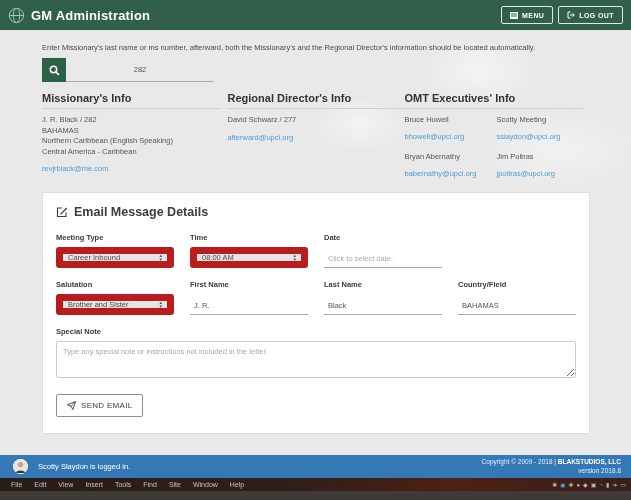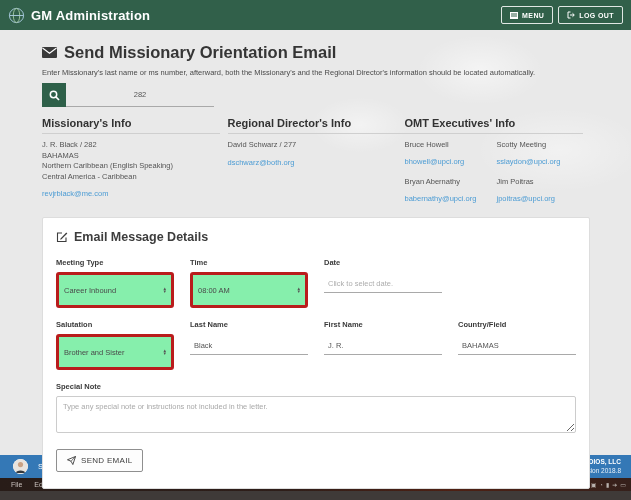--- a/index.html
+++ b/index.html
@@ -45,21 +45,21 @@
   .omt-grid { display:grid; grid-template-columns:92px 92px; row-gap:9px; }
   .contact .info-line { line-height:10px; }
 
   
   .card { background:#fff; border:1px solid #ddd; border-radius:2px; margin:0 0 0 0; padding:12px 13px 16px 13px; }
   .card-title-row { display:flex; align-items:center; gap:6px; margin-bottom:14px; }
   .card-title { font-size:12.5px; font-weight:bold; color:#3d3d3d; }
 
   .form-grid { display:grid; grid-template-columns:1fr 1fr 1fr 1fr; column-gap:16px; row-gap:12px; margin-bottom:12px; }
   .field-label { font-size:7.5px; font-weight:bold; color:#3a3a3a; display:block; margin-bottom:5px; }
-  .select { height:36px; background:#86efac; border:3px solid #b91c1c; border-radius:3px;
+  .select { height:21px; background:#e5e5e5; border:7px solid #b91c1c; border-radius:3px;
             display:flex; align-items:center; justify-content:space-between; padding:0 5px;
             font-size:7.5px; color:#4a4a4a; cursor:pointer; }
   .stepper { display:flex; flex-direction:column; align-items:center; font-size:5px; line-height:3.5px; color:#555; }
   .uline-input { width:100%; border:none; border-bottom:1px solid #a9a9a9; background:transparent;
                  font-size:7.5px; color:#555; padding:5px 4px 4px 4px; outline:none; font-family:inherit; }
   .uline-input::placeholder { color:#adadad; }
 
   .note-wrap { margin-bottom:12px; }
   .note-area { width:100%; height:37px; border:1px solid #ccc; border-radius:2px; font-size:7.5px;
                color:#555; padding:5px 6px; font-family:inherit; }
@@ -112,27 +112,20 @@
           <path d="M5.5 2.3 L7.3 4 L5.5 5.7" fill="none" stroke="#fff" stroke-width="1"></path>
         </svg>
       <span>LOG OUT</span>
     </button>
   </div>
 </div>
 
 <div class="main">
   <div class="content">
 
-    <div class="page-title-row">
-      <svg width="15" height="11" viewBox="0 0 15 11">
-        <rect x="0" y="0" width="15" height="11" rx="1" fill="#3a3a3a"></rect>
-        <path d="M0.5 1 L7.5 6.2 L14.5 1" fill="none" stroke="#fff" stroke-width="1.1"></path>
-      </svg>
-      <h1 class="page-title">Send Missionary Orientation Email</h1>
-    </div>
     <p class="page-subtitle">Enter Missionary's last name or ms number, afterward, both the Missionary's and the Regional Director's information should be located automatically.</p>
 
     <div class="search-row">
       <button class="search-btn">
         <svg width="11" height="11" viewBox="0 0 11 11">
           <circle cx="4.5" cy="4.5" r="3.2" fill="none" stroke="#fff" stroke-width="1.5"></circle>
           <line x1="7" y1="7" x2="10" y2="10" stroke="#fff" stroke-width="1.7"></line>
         </svg>
       </button>
       <input class="search-input" type="text" value="282" style="">
@@ -144,21 +137,21 @@
         <div class="info-line">J. R. Black / 282</div>
         <div class="info-line">BAHAMAS</div>
         <div class="info-line">Northern Caribbean (English Speaking)</div>
         <div class="info-line">Central America - Caribbean</div>
         <a class="link" href="#">revjrblack@me.com</a>
       </div>
 
       <div class="info-col col-rd">
         <div class="info-heading">Regional Director's Info</div>
         <div class="info-line">David Schwarz / 277</div>
-        <a class="link" href="#">dschwarz@both.org</a>
+        <a class="link" href="#">afterward@upci.org</a>
       </div>
 
       <div class="info-col">
         <div class="info-heading">OMT Executives' Info</div>
         <div class="omt-grid">
           <div class="contact">
             <div class="info-line">Bruce Howell</div>
             <a class="link" href="#">bhowell@upci.org</a>
           </div>
           <div class="contact">
@@ -217,26 +210,26 @@
           <label class="field-label">Salutation</label>
           <div class="select">
             <span>Brother and Sister</span>
             <span class="stepper">
                 <span>▴</span>
                 <span>▾</span>
               </span>
           </div>
         </div>
         <div>
+          <label class="field-label">First Name</label>
+          <input class="uline-input" type="text" value="J. R." style="">
+        </div>
+        <div>
           <label class="field-label">Last Name</label>
           <input class="uline-input" type="text" value="Black" style="">
-        </div>
-        <div>
-          <label class="field-label">First Name</label>
-          <input class="uline-input" type="text" value="J. R." style="">
         </div>
         <div>
           <label class="field-label">Country/Field</label>
           <input class="uline-input" type="text" value="BAHAMAS" style="">
         </div>
       </div>
 
       <div class="note-wrap">
         <label class="field-label">Special Note</label>
         <textarea class="note-area" placeholder="Type any special note or instructions not included in the letter." style=""></textarea>

